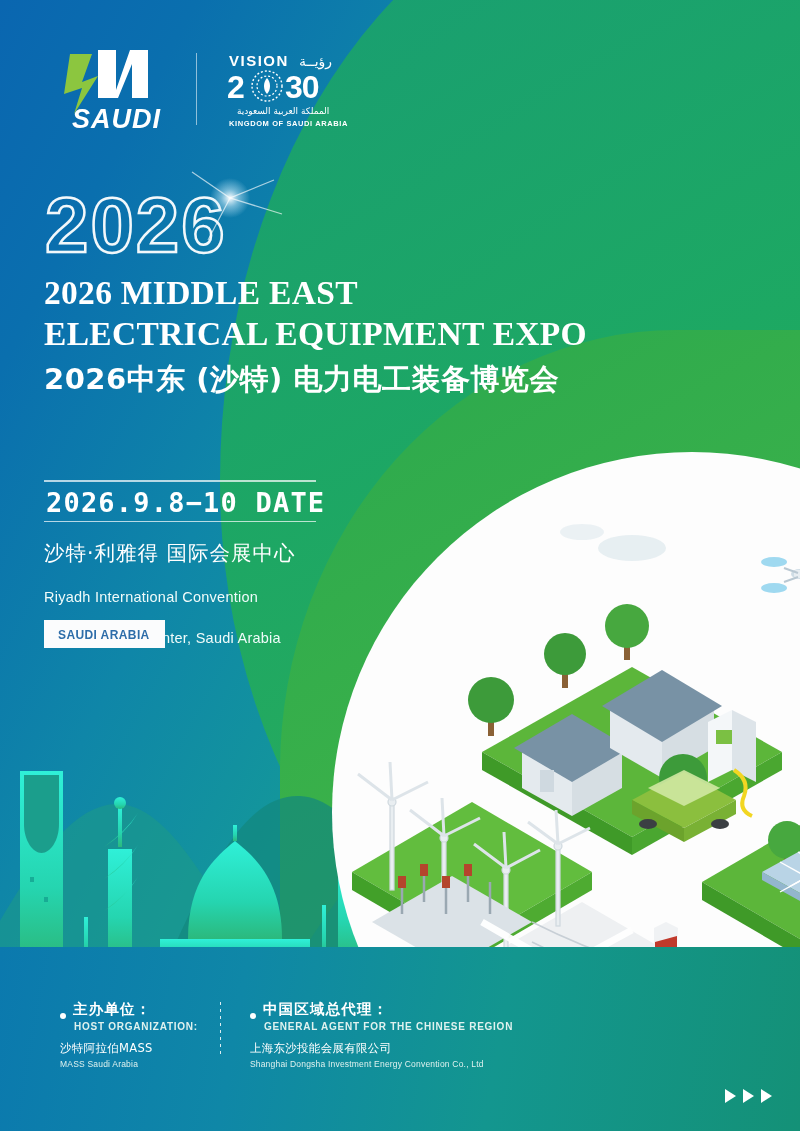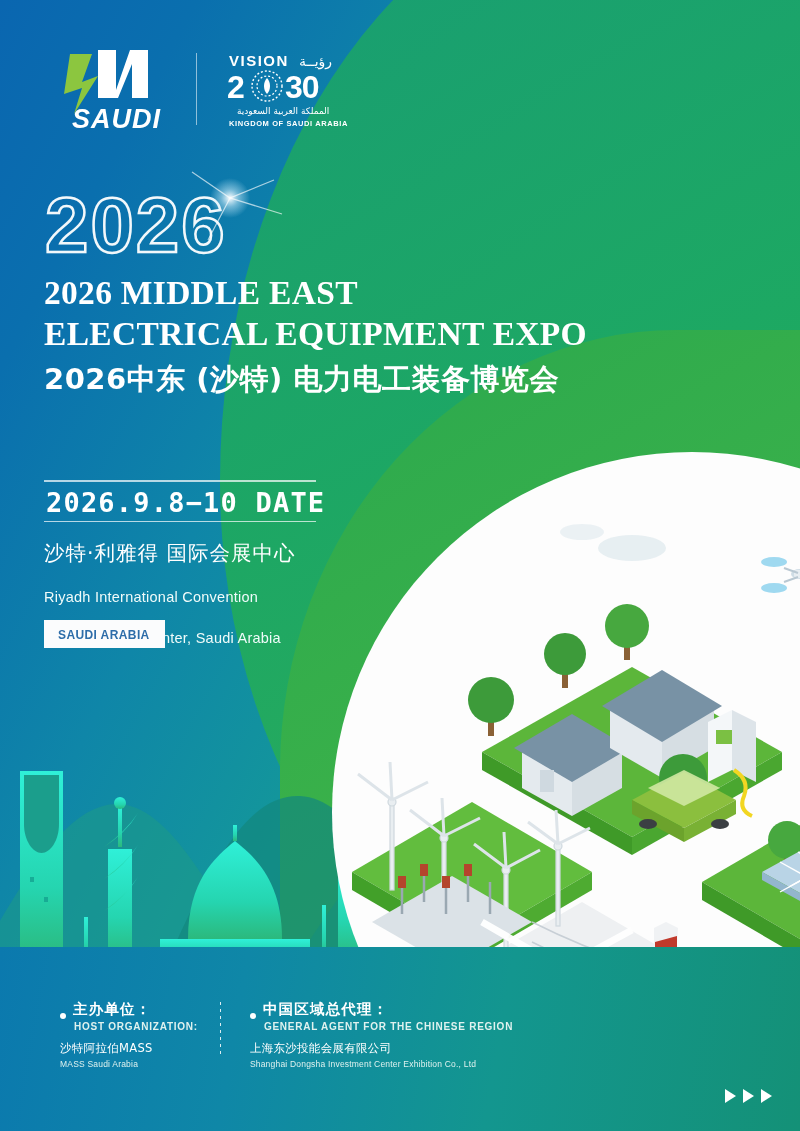--- a/index.html
+++ b/index.html
@@ -544,21 +544,21 @@
 
 
     <div class="org">
       <div class="dot-div"></div>
       <div class="org-hd">
         <span class="org-bullet"></span>
         <span class="org-cn">中国区域总代理：</span>
       </div>
       <div class="org-en-label">GENERAL AGENT FOR THE CHINESE REGION</div>
       <div class="org-name-cn">上海东沙投能会展有限公司</div>
-      <div class="org-name-en">Shanghai Dongsha Investment Center Exhibition Co., Ltd</div>
+      <div class="org-name-en">Shanghai Dongsha Investment Energy Convention Co., Ltd</div>
     </div>
   </div>
 
   <div class="arrows">
     <span class="arrow"></span>
     <span class="arrow"></span>
     <span class="arrow"></span>
   </div>
 
 </div>

